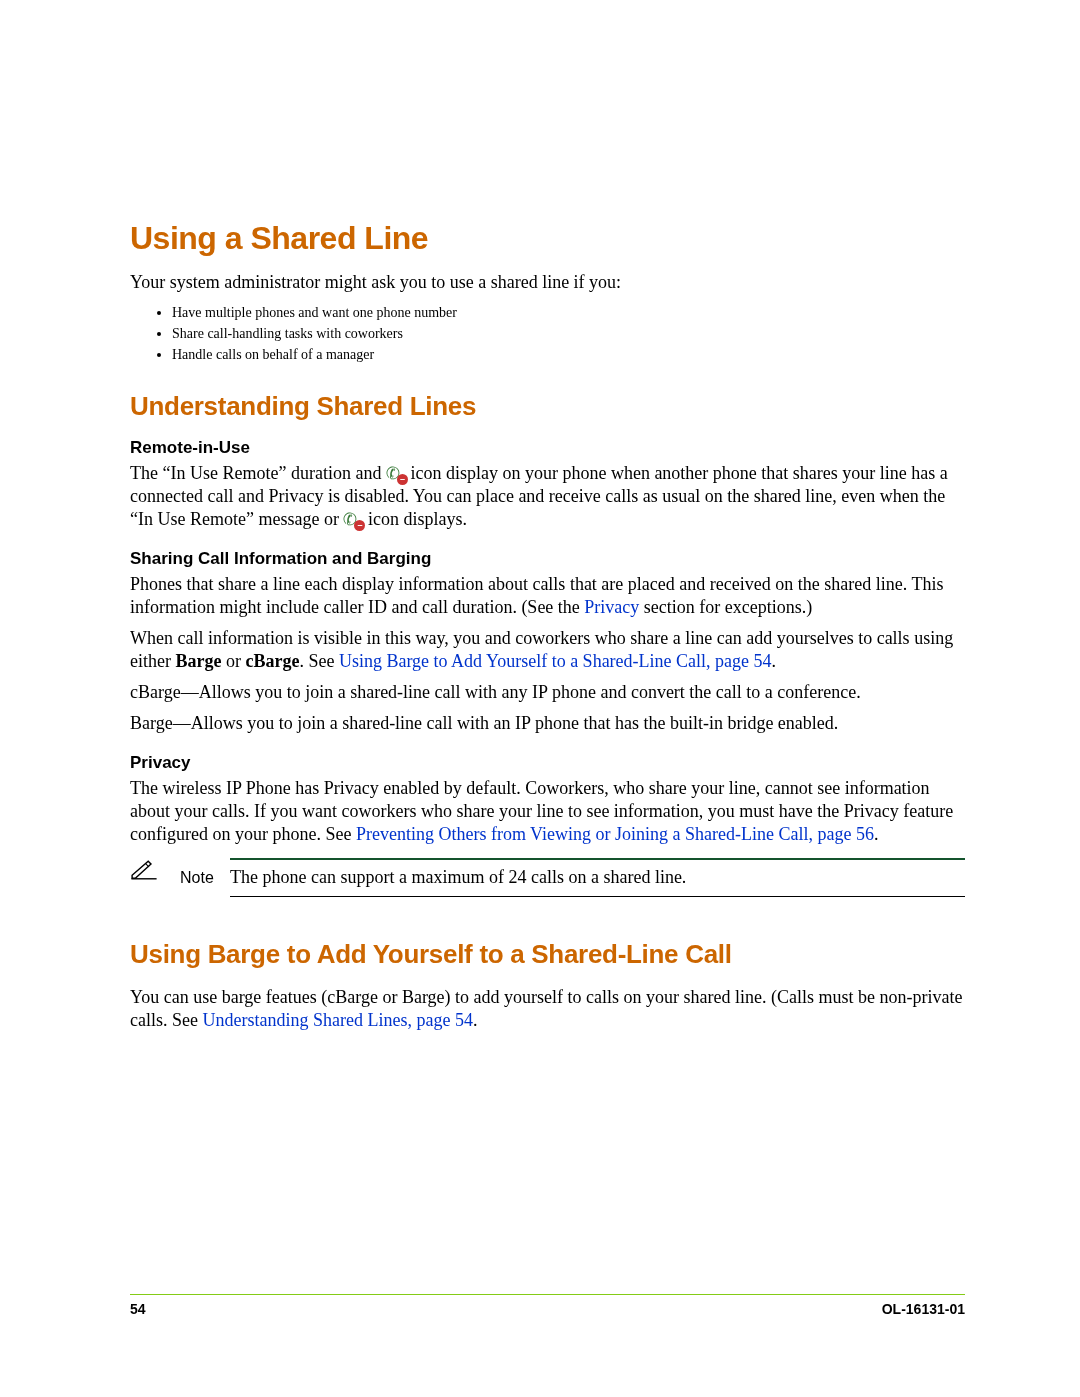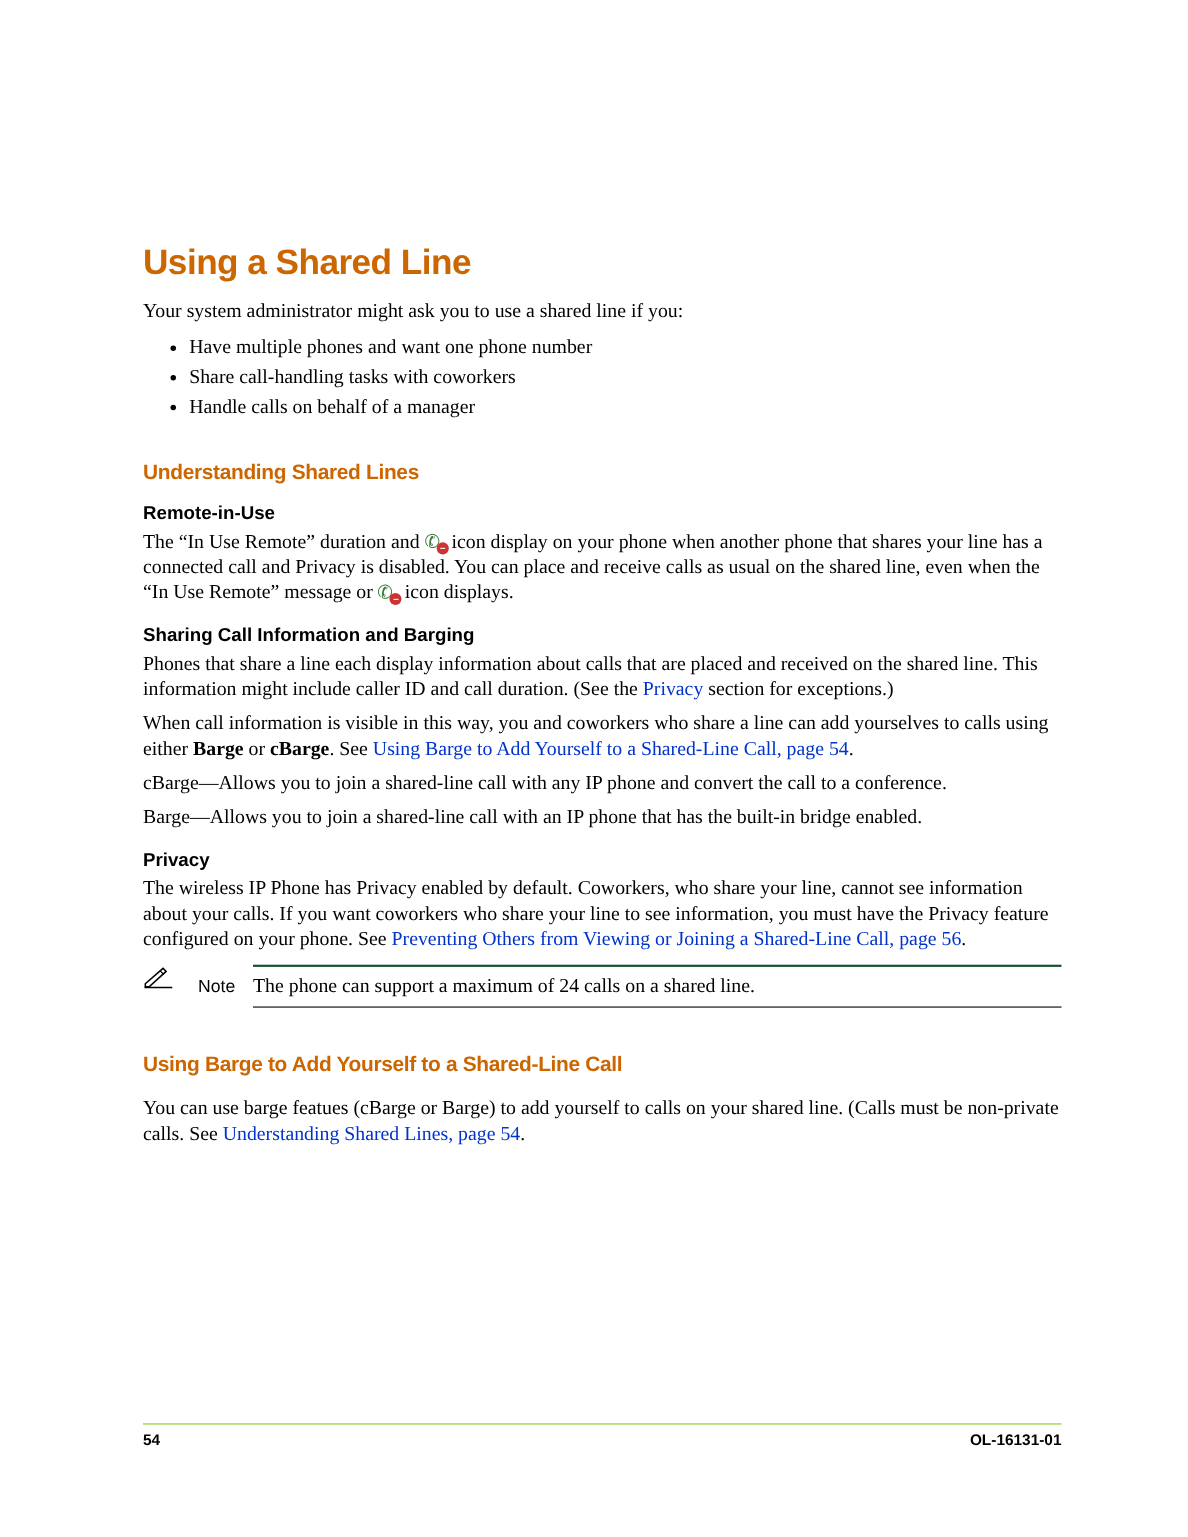--- a/index.html
+++ b/index.html
@@ -22,42 +22,42 @@
     font-weight: bold;
     color: #cc6600;
     font-size: 32px;
     margin: 0 0 14px 0;
     letter-spacing: -0.5px;
   }
   .h2 {
     font-family: Arial, Helvetica, sans-serif;
     font-weight: bold;
     color: #cc6600;
-    font-size: 19px;
-    margin: 36px 0 16px 0;
+    font-size: 26px;
+    margin: 26px 0 16px 0;
     letter-spacing: -0.3px;
   }
   .h3 {
     font-family: Liberation Sans, sans-serif;
     font-weight: bold;
     font-size: 17px;
     color: #000;
     margin: 4px 0 4px 0;
   }
   p {
     font-size: 18px;
     line-height: 1.28;
     margin: 0 0 8px 0;
   }
   ul.bullets {
     margin: 2px 0 8px 0;
     padding-left: 42px;
   }
   ul.bullets li {
-    font-size: 18px;
+    font-size: 14px;
     line-height: 1.5;
     list-style-type: disc;
   }
   a.doclink {
     color: #0033cc;
     text-decoration: none;
   }
   .icon-inline {
     display: inline-block;
     vertical-align: -4px;

